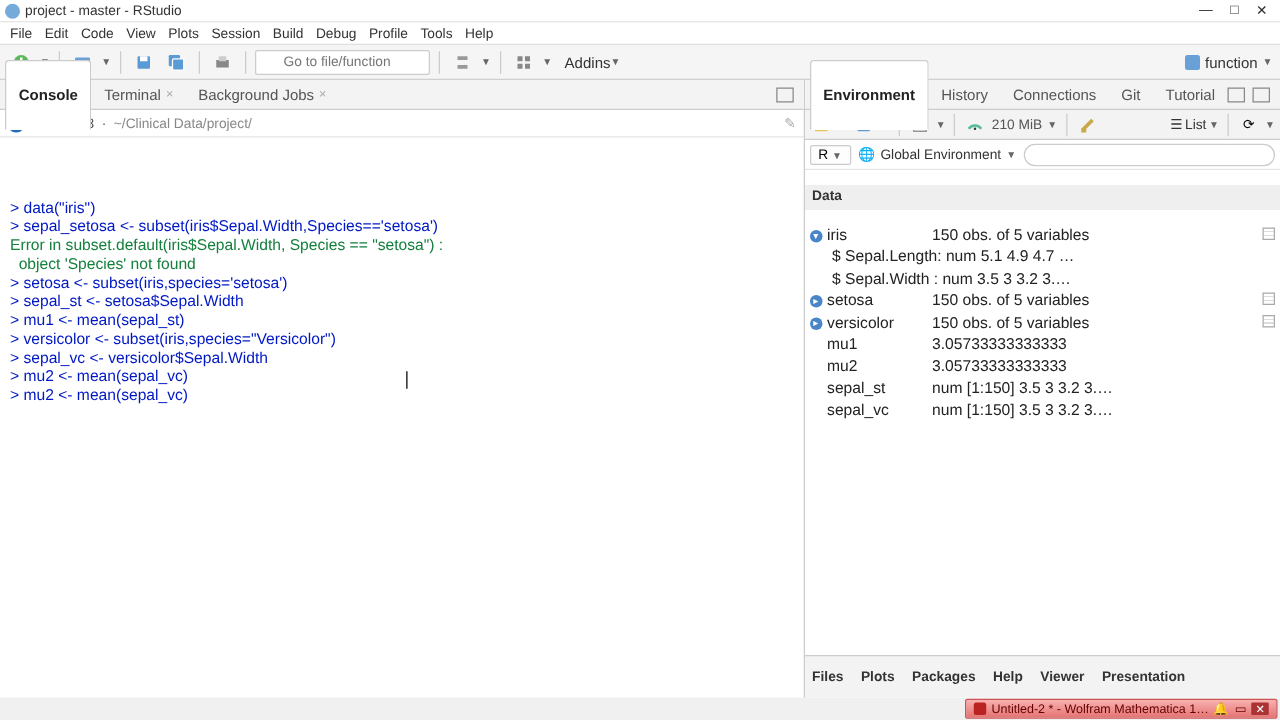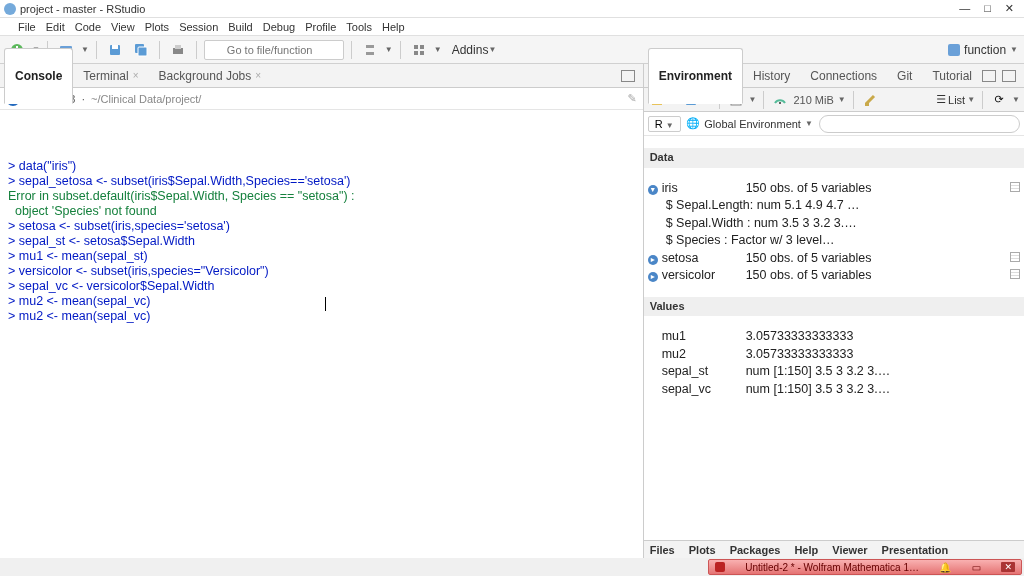--- a/index.html
+++ b/index.html
@@ -5,21 +5,21 @@
 * { margin: 0; padding: 0; box-sizing: border-box; font-family: "Segoe UI", Arial, sans-serif; }
 body { background: #f0f0f0; width: 1024px; height: 576px; overflow: hidden; font-size: 12px; }
 
 .titlebar { background: #fff; height: 18px; display: flex; align-items: center; padding: 0 4px; justify-content: space-between; border-bottom: 1px solid #e0e0e0; }
 .titlebar-left { display: flex; align-items: center; gap: 4px; }
 .titlebar-logo { width: 12px; height: 12px; background: #75AADB; border-radius: 50%; }
 .titlebar-title { font-size: 11px; color: #333; }
 .titlebar-controls { display: flex; gap: 14px; font-size: 11px; color: #333; padding-right: 6px; }
 .titlebar-controls span { cursor: pointer; }
 
-.menubar { background: #fff; height: 18px; display: flex; align-items: center; padding: 0 14px; gap: 2px; border-bottom: 1px solid #e0e0e0; }
+.menubar { background: #fff; height: 18px; display: flex; align-items: center; padding: 0 4px; gap: 2px; border-bottom: 1px solid #e0e0e0; }
 .menubar span { font-size: 11px; color: #333; padding: 0 4px; }
 
 .toolbar { background: #f5f5f5; height: 28px; display: flex; align-items: center; padding: 0 6px; gap: 4px; border-bottom: 1px solid #d0d0d0; }
 .tb-btn { width: 22px; height: 22px; display: inline-flex; align-items: center; justify-content: center; border: 1px solid transparent; border-radius: 2px; }
 .tb-sep { width: 1px; height: 18px; background: #ccc; margin: 0 3px; }
 .goto-input { height: 20px; border: 1px solid #ccc; border-radius: 2px; padding: 0 6px 0 22px; font-size: 11px; color: #888; width: 140px; background: #fff; position: relative; display: inline-flex; align-items: center; }
 .goto-wrap { position: relative; }
 .goto-wrap .arrow { position: absolute; left: 6px; top: 4px; color: #888; font-size: 11px; }
 .addins { font-size: 12px; color: #333; padding: 0 6px; display: inline-flex; align-items: center; gap: 0; }
 .proj-right { margin-left: auto; display: inline-flex; align-items: center; gap: 4px; font-size: 12px; color: #333; }
@@ -60,25 +60,25 @@
 .env-data { flex: 1; overflow: hidden; font-family: "Lucida Console", Consolas, monospace; font-size: 12.5px; line-height: 17.5px; padding: 0 4px; }
 .env-section { background: #efefef; color: #333; font-family: "Segoe UI", Arial, sans-serif; font-size: 11px; font-weight: 600; padding: 1px 6px; margin: 12px -4px; }
 .env-row { display: flex; align-items: center; }
 .env-row .exp { width: 14px; color: #4a86c7; font-size: 10px; }
 .env-row .nm { width: 84px; color: #222; }
 .env-row .val { flex: 1; color: #222; white-space: nowrap; overflow: hidden; }
 .env-row.sub .nm { width: auto; padding-left: 18px; color: #222; }
 .env-row .tbl { width: 14px; text-align: right; }
 .env-row .tbl .sq { width: 10px; height: 10px; border: 1px solid #aaa; display: inline-block; background: repeating-linear-gradient(#fff,#fff 2px,#ddd 2px,#ddd 3px); }
 
-.bottom-tabs { height: 18px; background: #f3f3f3; border-top: 1px solid #ccc; display: flex; align-items: center; padding: 0 6px; gap: 14px; font-size: 11px; color: #333; font-weight: 600; }
+.bottom-tabs { height: 34px; background: #f3f3f3; border-top: 1px solid #ccc; display: flex; align-items: center; padding: 0 6px; gap: 14px; font-size: 11px; color: #333; font-weight: 600; }
 .bottom-tabs span { }
 
 .taskbar { position: fixed; bottom: 0; right: 2px; height: 18px; display: flex; align-items: center; gap: 4px; }
-.task-item { background: linear-gradient(#f9b1b1,#e57373); border: 1px solid #c55; border-radius: 2px; height: 16px; padding: 0 6px; font-size: 10px; color: #600; display: inline-flex; align-items: center; gap: 20px; }
+.task-item { background: linear-gradient(#f9b1b1,#e57373); border: 1px solid #c55; border-radius: 2px; height: 16px; padding: 0 6px; font-size: 10px; color: #600; display: inline-flex; align-items: center; gap: 4px; }
 .wolfram-icon { width: 10px; height: 10px; background: #b22; border-radius: 2px; }
 .task-item .x { background: #a33; color: #fff; padding: 0 3px; border-radius: 1px; font-size: 9px; }
 
 .caret { font-size: 8px; color: #666; }
 svg { display: block; }
 </style>
 </head>
 <body>
 
 <div class="titlebar">
@@ -293,36 +293,32 @@
           <span class="nm">iris</span>
           <span class="val">150 obs. of  5 variables</span>
           <span class="tbl"><span class="sq"></span></span>
         </div>
         <div class="env-row sub">
           <span class="nm"> $ Sepal.Length: num  5.1 4.9 4.7 …</span>
         </div>
         <div class="env-row sub">
           <span class="nm"> $ Sepal.Width : num  3.5 3 3.2 3.…</span>
         </div>
-        <div class="env-row sub">
-          <span class="nm"> $ Species     : Factor w/ 3 level…</span>
-        </div>
         <div class="env-row">
           <span class="exp" style="color:#4a86c7"><span style="display:inline-block;width:10px;height:10px;background:#4a86c7;border-radius:50%;color:#fff;font-size:8px;text-align:center;line-height:10px">▸</span></span>
           <span class="nm">setosa</span>
           <span class="val">150 obs. of  5 variables</span>
           <span class="tbl"><span class="sq"></span></span>
         </div>
         <div class="env-row">
           <span class="exp" style="color:#4a86c7"><span style="display:inline-block;width:10px;height:10px;background:#4a86c7;border-radius:50%;color:#fff;font-size:8px;text-align:center;line-height:10px">▸</span></span>
           <span class="nm">versicolor</span>
           <span class="val">150 obs. of  5 variables</span>
           <span class="tbl"><span class="sq"></span></span>
         </div>
-        <div class="env-section">Values</div>
         <div class="env-row">
           <span class="exp"></span>
           <span class="nm">mu1</span>
           <span class="val">3.05733333333333</span>
         </div>
         <div class="env-row">
           <span class="exp"></span>
           <span class="nm">mu2</span>
           <span class="val">3.05733333333333</span>
         </div>

